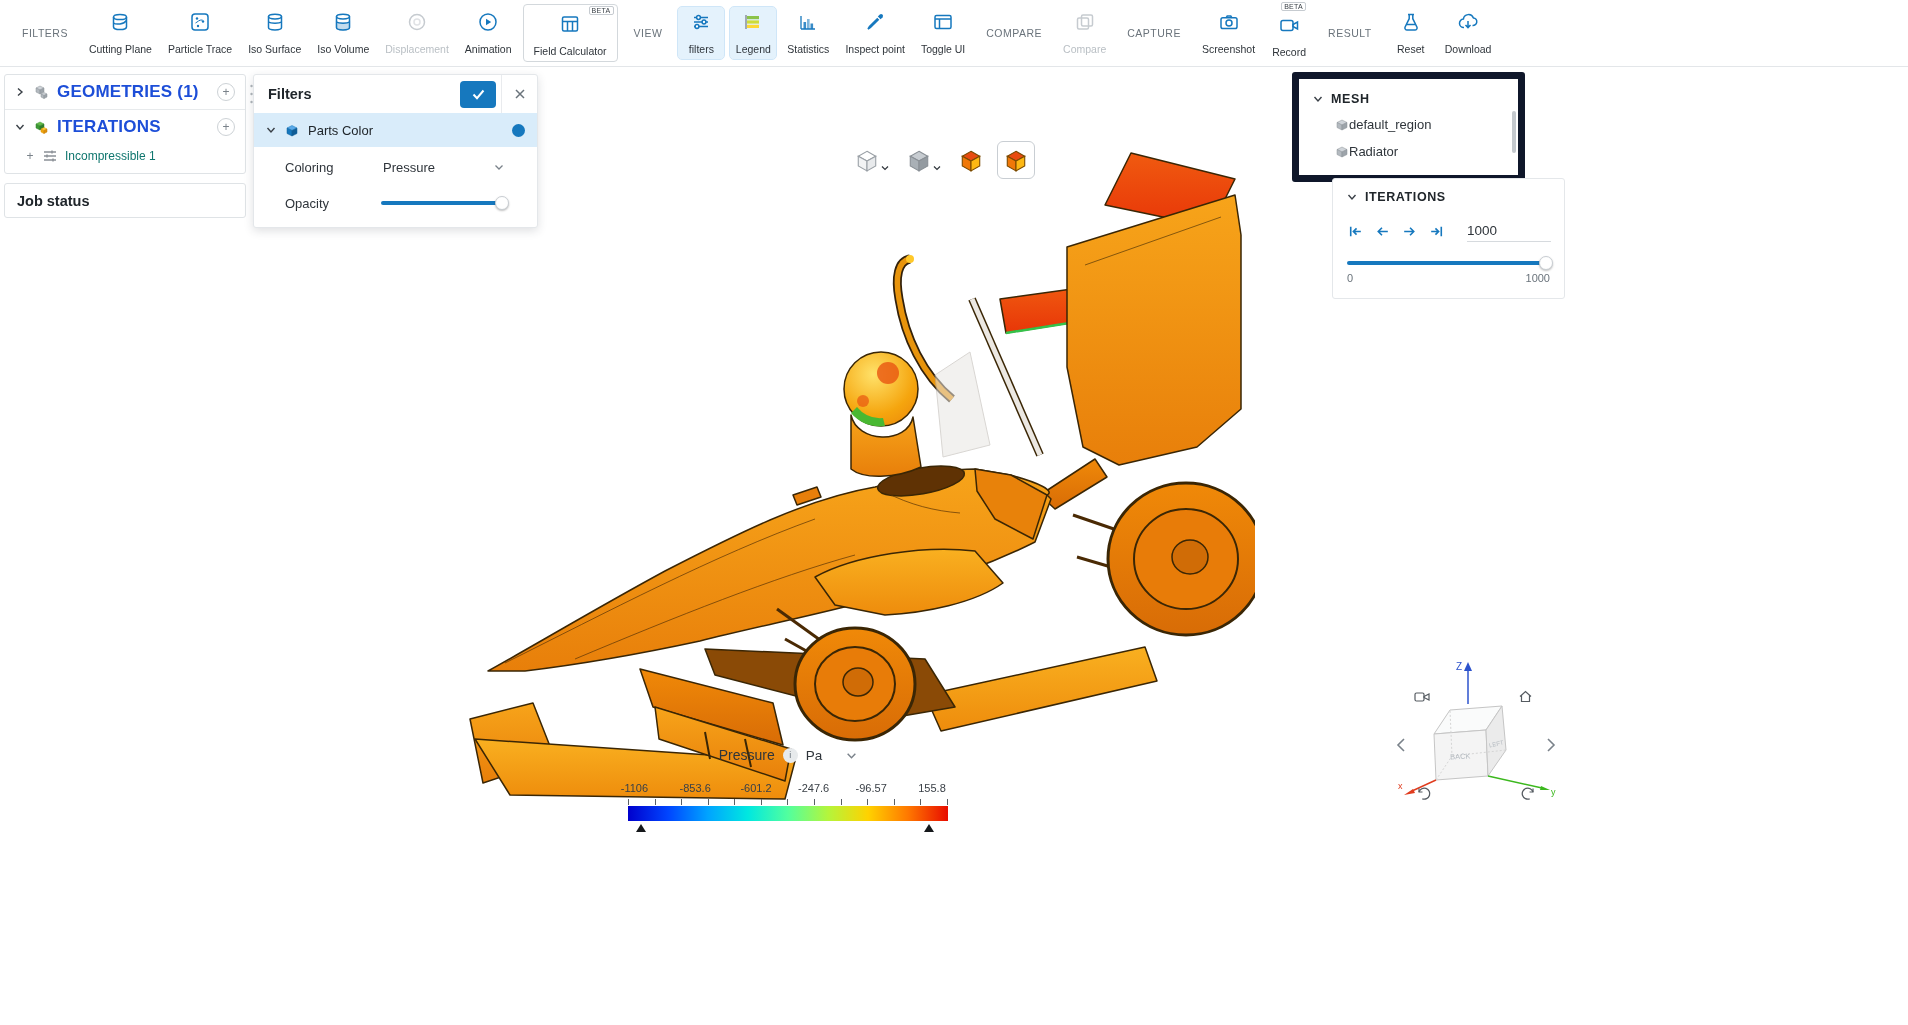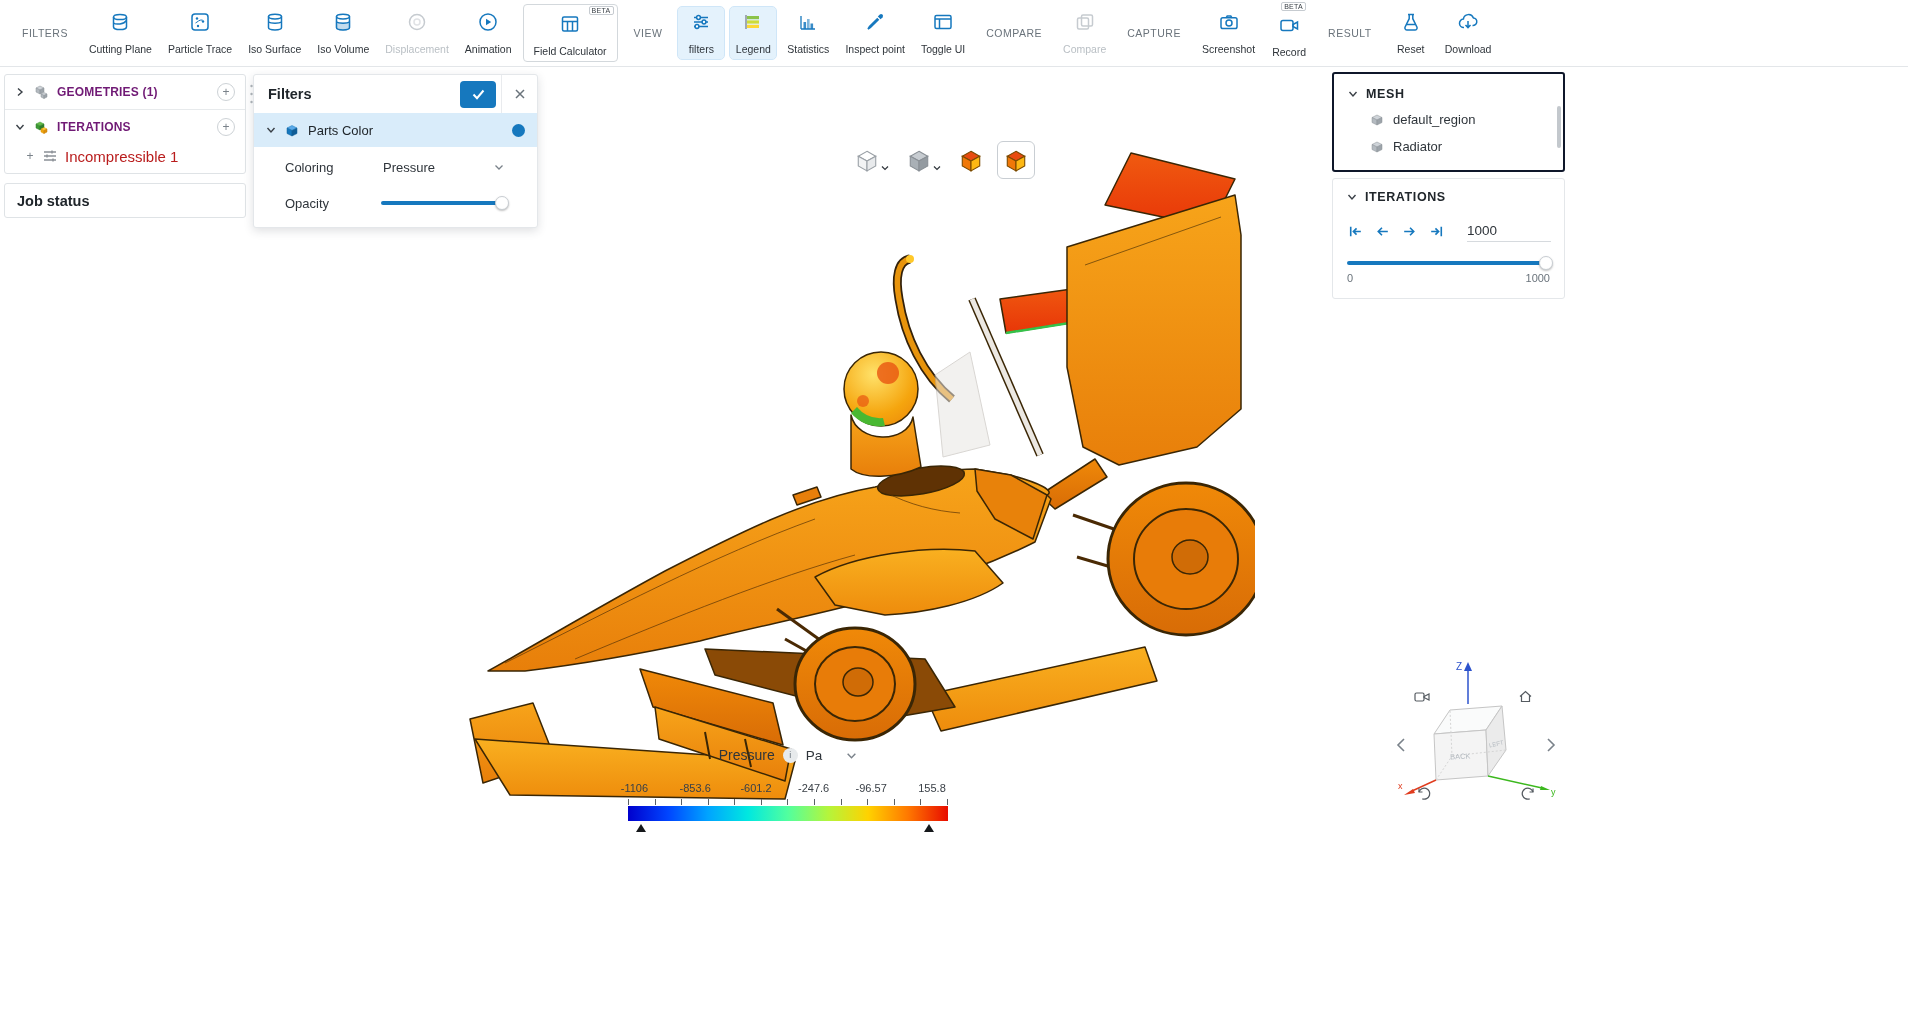--- a/index.html
+++ b/index.html
@@ -17,23 +17,23 @@
 .tb-btn.active{background:#e4f2fc;outline:1px solid #cfe6f8}
 .tb-btn.boxed{border:1px solid #d3d8dc;padding:8px 10px 4px}
 .beta{position:absolute;top:1px;right:3px;font-size:7px;color:#3a4047;border:1px solid #c6cbd0;border-radius:2px;padding:0 2px;letter-spacing:.3px;background:#fff}
 .tb-btn.record{padding-top:10px}
 .tb-btn.record .beta{top:-2px;right:6px}
 
 
 .side-box{position:absolute;left:4px;top:74px;width:242px;background:#fff;border:1px solid #dfe3e6;border-radius:3px;z-index:40}
 .side-row{display:flex;align-items:center;gap:7px;padding:0 10px;height:34px;cursor:pointer}
 .side-row.section{border-top:1px solid #e7eaec}
-.side-row .slbl{font-size:12px;font-weight:bold;color:#701a75;letter-spacing:.2px;flex:1}
+.side-row .slbl{font-size:17px;font-weight:bold;color:#1d4ed8;letter-spacing:.2px;flex:1}
 .side-sub{display:flex;align-items:center;gap:7px;padding:0 10px 4px 20px;height:30px;cursor:pointer}
-.side-sub .sublbl{font-size:15px;color:#b91c1c}
+.side-sub .sublbl{font-size:12px;color:#0f766e}
 .plus-btn{width:18px;height:18px;border:1px solid #cdd2d6;border-radius:50%;display:flex;align-items:center;justify-content:center;color:#7a828a;font-size:12px;line-height:1;cursor:pointer;background:#fff;flex:0 0 auto}
 .mini-plus{color:#7a828a;font-size:12px;width:10px;text-align:center;cursor:pointer}
 .job-box{position:absolute;left:4px;top:183px;width:242px;height:35px;border:1px solid #dfe3e6;border-radius:3px;display:flex;align-items:center;padding:0 12px;background:#fff;z-index:40}
 .job-box .jlbl{font-size:14.5px;font-weight:bold;color:#20262b}
 .grip{position:absolute;left:249px;top:82px;z-index:41;cursor:col-resize}
 
 
 .filters-panel{position:absolute;left:253px;top:74px;width:285px;background:#fff;border:1px solid #e4e7ea;border-radius:3px;box-shadow:0 3px 10px rgba(40,50,60,.15);z-index:50}
 .fp-head{display:flex;align-items:center;height:38px;padding-left:14px}
 .fp-title{font-size:14.5px;font-weight:bold;color:#20262b;flex:1}
@@ -64,24 +64,24 @@
 .legend-unit{display:flex;align-items:center;gap:24px;font-size:13.5px;color:#2f353b;cursor:pointer;}
 .legend-labels{position:relative;height:14px;margin-top:16px;font-size:11px;color:#3a4047}
 .legend-labels span{position:absolute;transform:translateX(-50%);white-space:nowrap}
 .legend-tickmarks{display:flex;justify-content:space-between;height:6px;margin-top:3px}
 .legend-tickmarks span{width:1px;background:#5a6066}
 .legend-colorbar{height:15px;margin-top:1px;cursor:pointer}
 .legend-handles{position:relative;height:12px}
 .tri{position:absolute;top:3px;width:0;height:0;border-left:5px solid transparent;border-right:5px solid transparent;border-bottom:8px solid #15181b;cursor:pointer}
 
 
-.mesh-panel{position:absolute;left:1332px;top:72px;width:233px;border:2px solid #0f172a;border-radius:3px;background:#fff;padding:8px 0 10px;z-index:40}
+.mesh-panel{position:absolute;left:1292px;top:72px;width:233px;border:7px solid #0f172a;border-radius:3px;background:#fff;padding:8px 0 10px;z-index:40}
 .panel-head{display:flex;align-items:center;gap:8px;padding:5px 14px;cursor:pointer}
 .panel-title{font-size:12.5px;font-weight:bold;letter-spacing:.6px;color:#20262b}
-.mesh-item{display:flex;align-items:center;gap:9px;padding:6px 12px 6px 36px;font-size:13px;color:#2f353b;cursor:pointer}
+.mesh-item{display:flex;align-items:center;padding:6px 12px 6px 36px;font-size:13px;color:#2f353b;cursor:pointer}
 .mesh-scroll{position:absolute;right:2px;top:32px;width:4px;height:42px;background:#c3c8cd;border-radius:2px;cursor:pointer}
 .iter-panel{position:absolute;left:1332px;top:178px;width:233px;border:1px solid #e4e7ea;border-radius:3px;background:#fff;padding:6px 0 14px;z-index:40}
 .iter-controls{display:flex;align-items:center;gap:10px;padding:12px 14px 2px}
 .iter-btn{color:#1678be;cursor:pointer;display:flex}
 .iter-input{width:84px;border:none;border-bottom:1px solid #d6dade;font-size:13.5px;color:#2f353b;margin-left:12px;padding:2px 0 3px;font-family:inherit;outline:none;background:transparent}
 .iter-slider{margin:12px 14px 0;position:relative;height:14px;cursor:pointer}
 .iter-range{display:flex;justify-content:space-between;padding:2px 14px 0;font-size:11px;color:#6a737b}
 
 
 .navcube{position:absolute;left:1390px;top:648px;width:172px;height:170px;z-index:20}

